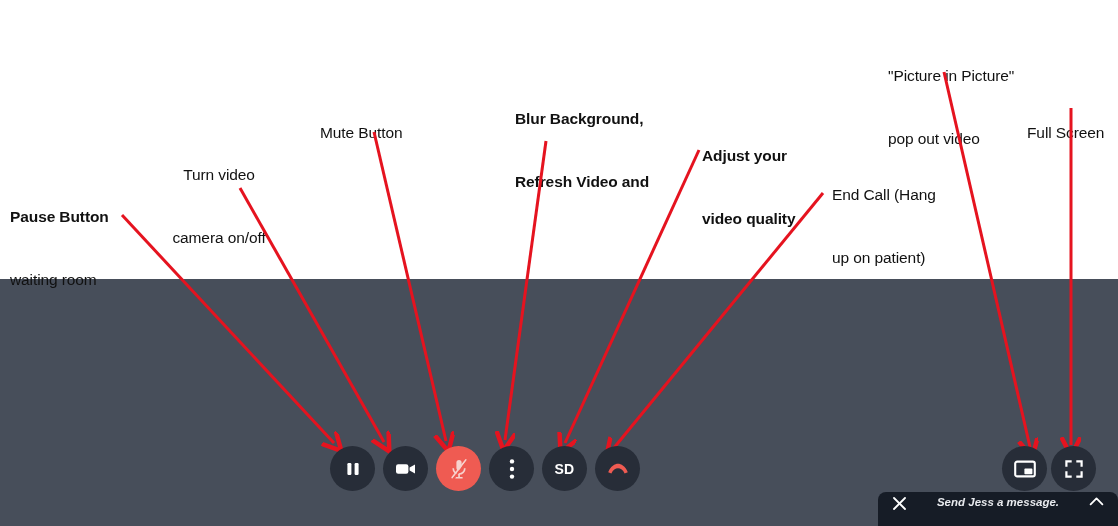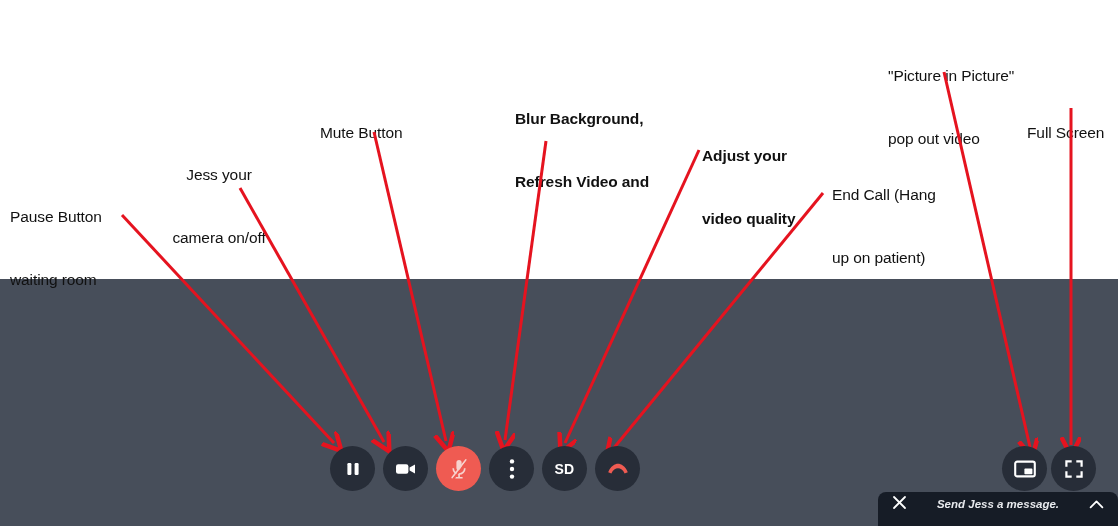--- a/index.html
+++ b/index.html
@@ -26,21 +26,21 @@
   }
   
   .annot {
     position: absolute;
     color: #111111;
     font-size: 15.5px;
     line-height: 21px;
     white-space: pre;
     letter-spacing: -0.1px;
   }
-  .annot .bold { font-weight: normal; display: block; text-align: center; }
+  .annot .bold { font-weight: bold; display: block; text-align: center; }
   .annot .ln { display: block; }
   .annot.center { text-align: center; }
   
   #arrow-layer {
     position: absolute;
     left: 0; top: 0;
     width: 1118px; height: 526px;
     pointer-events: none;
   }
   
@@ -86,22 +86,22 @@
   #chat-bar {
     position: absolute;
     left: 878px;
     top: 492px;
     width: 240px;
     height: 34px;
     background: #161c26;
     border-top-left-radius: 8px;
     border-top-right-radius: 8px;
     display: flex;
-    align-items: flex-end;
-    padding: 16px 14px;
+    align-items: flex-start;
+    padding: 4px 14px;
     box-sizing: border-box;
   }
   #chat-bar .chat-prompt {
     flex: 1;
     text-align: center;
     color: #e8eaee;
     font-style: italic;
     font-weight: bold;
     font-size: 11.5px;
     font-family: "Liberation Sans", sans-serif;
@@ -114,21 +114,21 @@
 <div id="page">
 
   <div id="video-surface"></div>
 
   <div class="annot" style="left:10px; top:164px;">
     <span class="bold">Pause Button</span>
     <span class="ln">waiting room</span>
   </div>
 
   <div class="annot center" style="left:166px; top:122px; width:106px;">
-    <span class="ln">Jess your</span>
+    <span class="ln">Turn video</span>
     <span class="ln">camera on/off</span>
   </div>
 
   <div class="annot" style="left:320px; top:80px;">
     <span class="ln">Mute Button</span>
   </div>
 
   <div class="annot" style="left:515px; top:66px;font-weight:bold;">
     <span class="ln">Blur Background,</span>
     <span class="ln">Refresh Video and</span>

